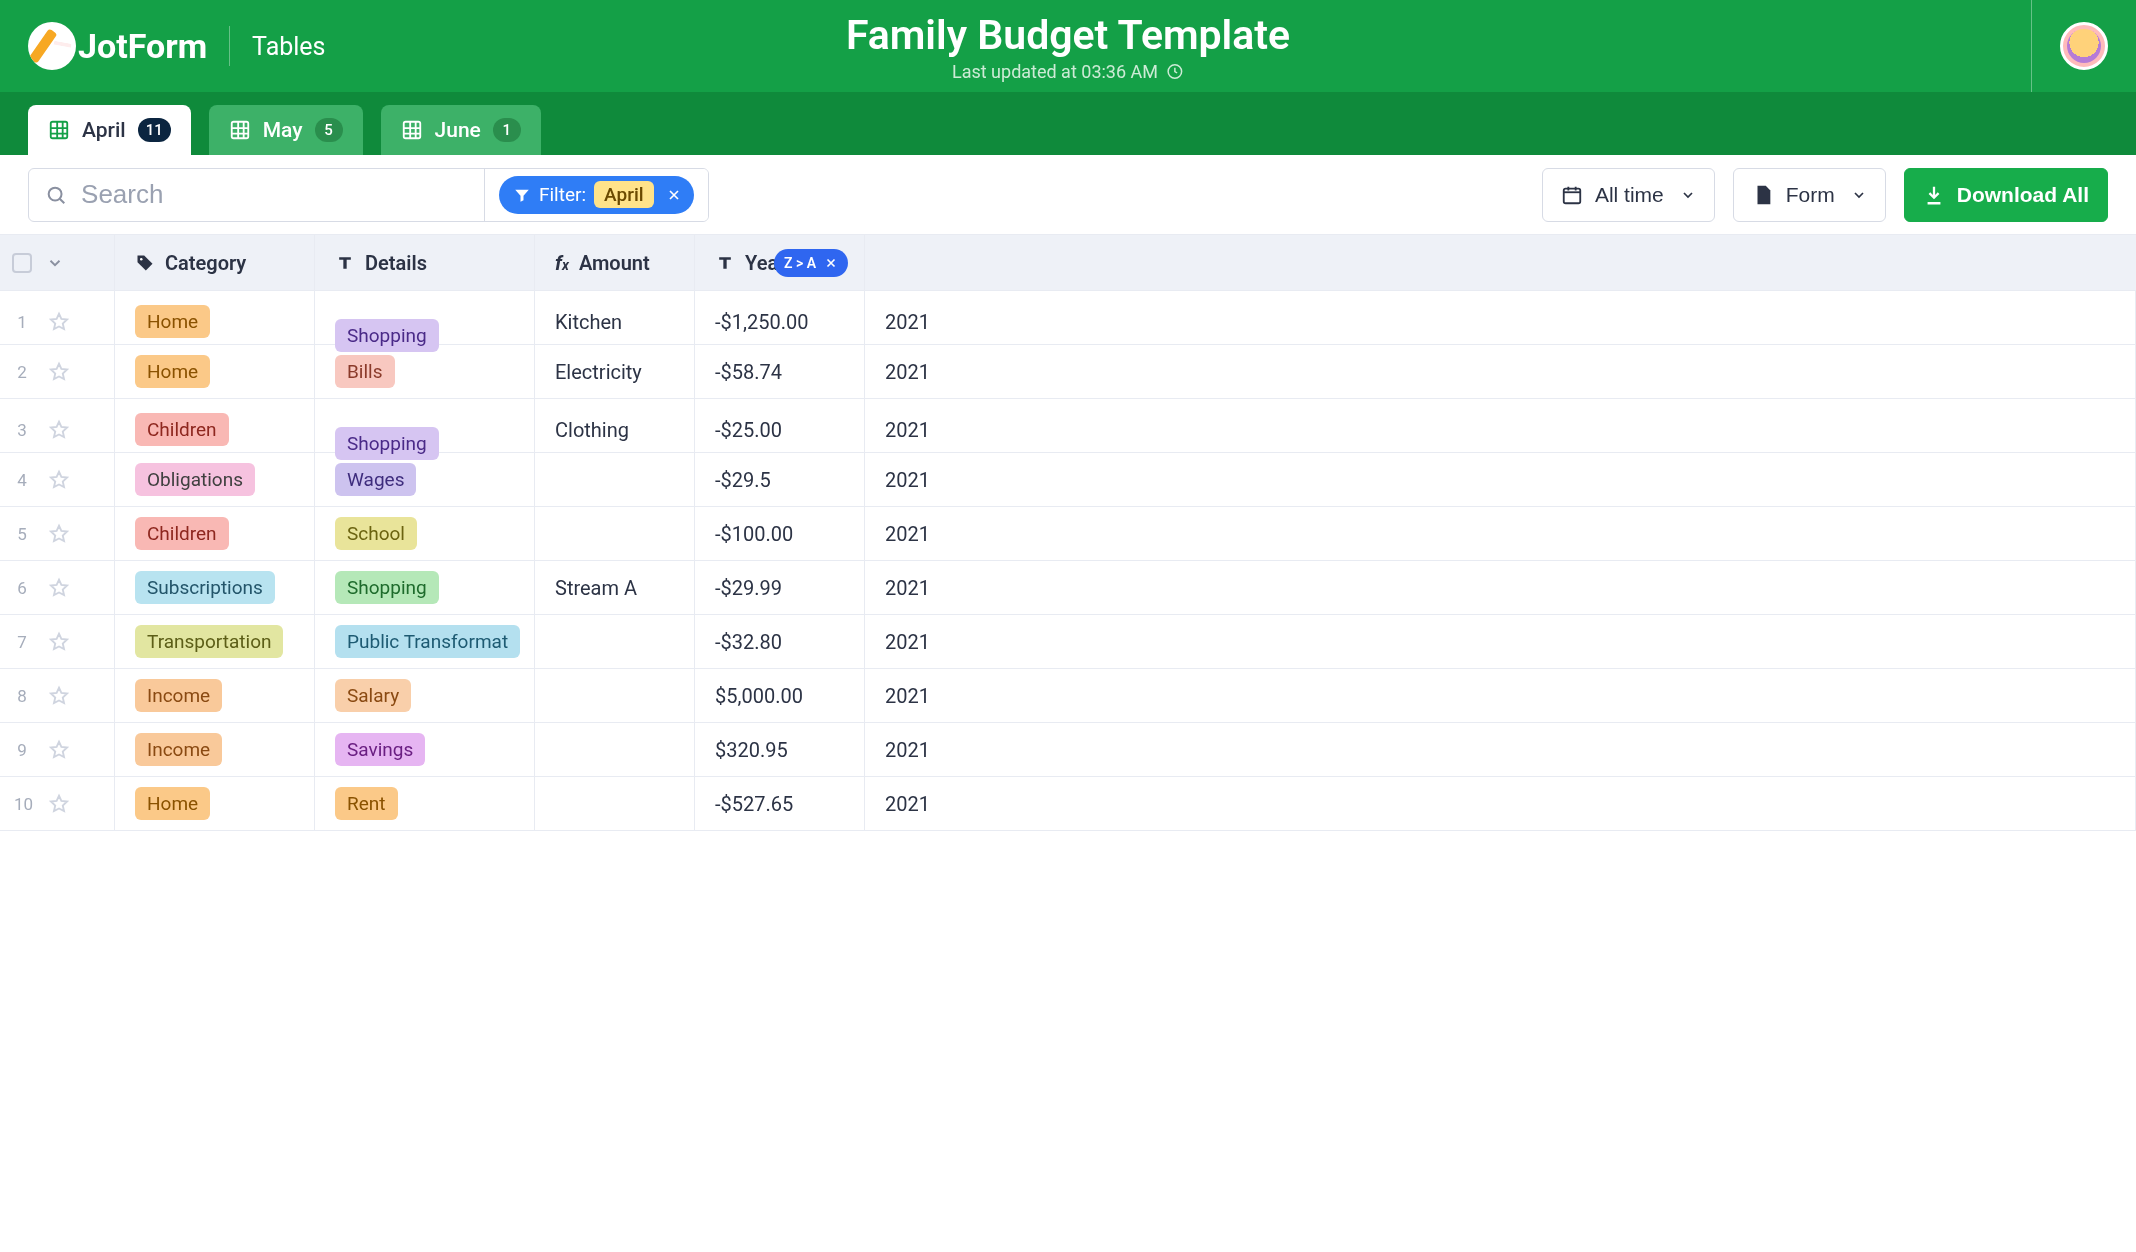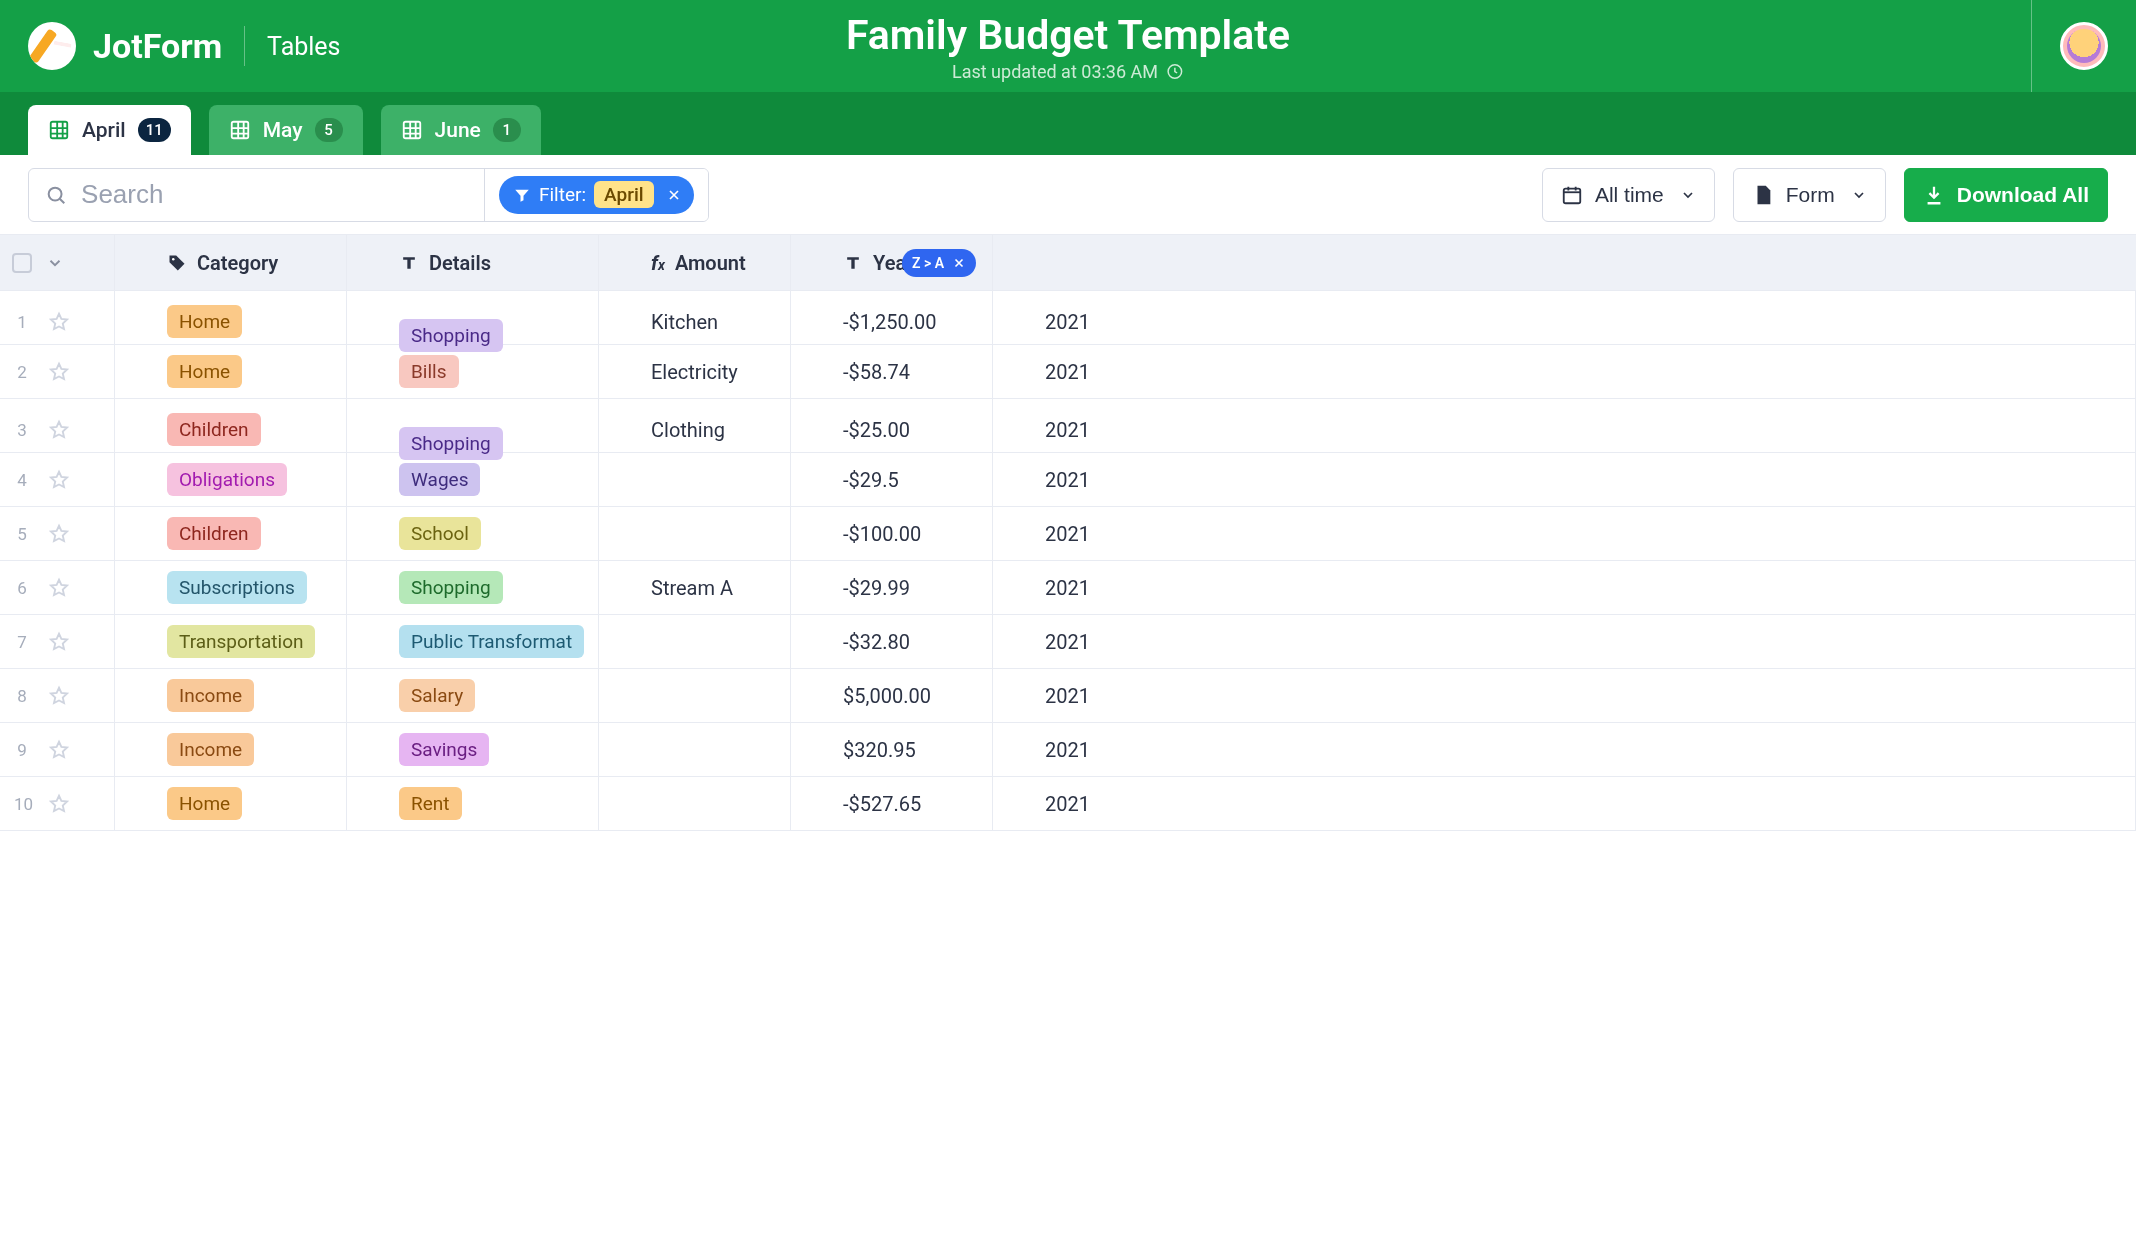--- a/index.html
+++ b/index.html
@@ -14,21 +14,21 @@
     --row-border:#e8ebf2;
     --bg:#ffffff;
     --header-bg:#eef1f7;
     --star:#cfd4df;
   }
   html,body{margin:0;padding:0;font-family:-apple-system,BlinkMacSystemFont,"Segoe UI",Roboto,Helvetica,Arial,sans-serif;font-size:19px;color:var(--text);background:var(--bg);}
   *{box-sizing:border-box;}
 
   
   .topbar{background:var(--green);color:#fff;display:flex;align-items:center;height:92px;padding:0 28px;position:relative;}
-  .logo{display:flex;align-items:center;gap:17px;font-size:34px;font-weight:700;}
+  .logo{display:flex;align-items:center;gap:2px;font-size:34px;font-weight:700;}
   .logo-mark{width:48px;height:48px;border-radius:50%;background:#fff;display:inline-block;position:relative;overflow:hidden;}
   .logo-mark::before{content:"";position:absolute;left:10px;top:6px;width:10px;height:36px;background:linear-gradient(#f7a823,#f7a823);transform:rotate(35deg);border-radius:3px;}
   .logo-mark::after{content:"";position:absolute;right:6px;bottom:6px;width:18px;height:18px;border-top:4px solid #e55;border-radius:2px;transform:rotate(10deg);opacity:.1;}
   .logo-sep{width:1px;height:40px;background:rgba(255,255,255,.35);margin:0 22px;}
   .app-sub{font-size:25px;font-weight:400;}
   .title-wrap{position:absolute;left:50%;top:50%;transform:translate(-50%,-50%);text-align:center;}
   .doc-title{font-size:41px;font-weight:600;white-space:nowrap;}
   .doc-sub{font-size:18px;color:#cdebd6;display:flex;align-items:center;justify-content:center;gap:8px;margin-top:2px;}
   .avatar{margin-left:auto;padding-left:28px;border-left:1px solid rgba(255,255,255,.35);display:flex;align-items:center;height:100%;}
   .avatar-img{width:48px;height:48px;border-radius:50%;background:#fbb;position:relative;border:3px solid #fff;}
@@ -53,38 +53,38 @@
   .chip{display:flex;align-items:center;background:var(--filter-blue);color:#fff;border-radius:22px;height:38px;padding:0 12px 0 14px;font-size:19px;gap:8px;}
   .chip .chip-val{background:var(--filter-yellow);color:#6b4a00;border-radius:6px;padding:2px 10px;font-weight:500;}
   .chip .chip-x{margin-left:4px;cursor:pointer;}
   .spacer{flex:1;}
   .btn{display:flex;align-items:center;gap:12px;height:54px;border:1px solid var(--border);border-radius:6px;background:#fff;padding:0 18px;font-size:21px;cursor:pointer;color:var(--text);}
   .btn.primary{background:#17ad4b;border-color:#17ad4b;color:#fff;font-weight:600;}
   .caret{margin-left:4px;}
 
   
   .table{display:block;}
-  .thead,.trow{display:grid;grid-template-columns:115px 200px 220px 160px 170px 1fr;align-items:center;gap:32px;}
+  .thead,.trow{display:grid;grid-template-columns:115px 200px 220px 160px 170px 1fr;align-items:center;}
   .thead{background:var(--header-bg);height:56px;border-bottom:1px solid var(--row-border);font-weight:600;font-size:20px;}
   .th,.td{padding:0 20px;height:100%;display:flex;align-items:center;border-right:1px solid var(--row-border);gap:10px;white-space:nowrap;}
   .th.corner{padding-left:12px;gap:14px;}
   .th.last{position:relative;}
   .sort-badge{position:absolute;right:16px;top:50%;transform:translateY(-50%);background:#2f66f0;color:#fff;border-radius:14px;height:28px;display:flex;align-items:center;padding:0 10px;font-size:14px;font-weight:600;gap:8px;}
   .sort-badge .sx{cursor:pointer;}
   .trow{height:54px;border-bottom:1px solid var(--row-border);font-size:20px;}
   .td.corner{justify-content:flex-start;gap:18px;color:#a6adbb;font-size:17px;padding-left:14px;}
   .rownum{width:16px;text-align:center;}
   .star{cursor:pointer;}
   .checkbox{width:20px;height:20px;border:2px solid #c7ccd8;border-radius:4px;display:inline-block;cursor:pointer;}
   .chev{cursor:pointer;}
 
   .tag{display:inline-block;padding:5px 12px;border-radius:6px;font-size:19px;}
   .tag.home{background:#fbc988;color:#8a5200;}
   .tag.children{background:#f9b8b4;color:#8e271f;}
-  .tag.obligations{background:#f6c2df;color:#a21caf;}
+  .tag.obligations{background:#f6c2df;color:#404040;}
   .tag.subscriptions{background:#b8e3f0;color:#23556a;}
   .tag.transportation{background:#e2e6a1;color:#5c5e17;}
   .tag.income{background:#f9c99a;color:#8a4a12;}
   .tag.shopping{background:#d6c5f2;color:#4a2a88;margin-top:28px;}
   .tag.bills{background:#f8c8c0;color:#8a3a2a;}
   .tag.wages{background:#cdc3ef;color:#3e2c7d;}
   .tag.school{background:#e9e49a;color:#6b6310;}
   .tag.allowance{background:#b5e8b8;color:#1e6b2c;}
   .tag.public{background:#b4e0ef;color:#1d5a72;}
   .tag.salary{background:#f9cfaa;color:#8a4a12;}

